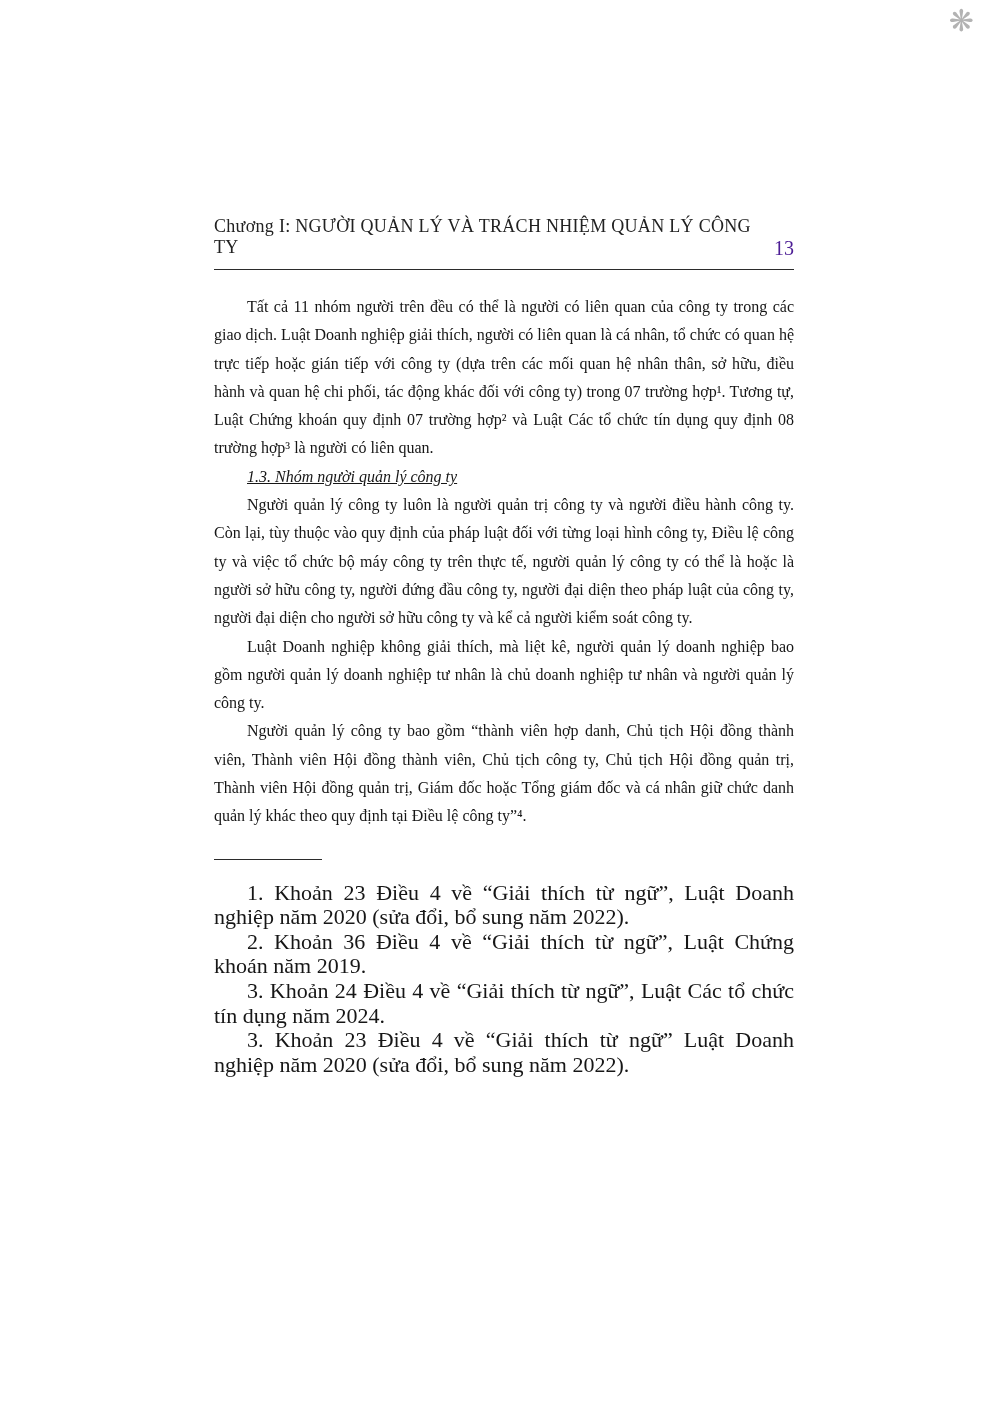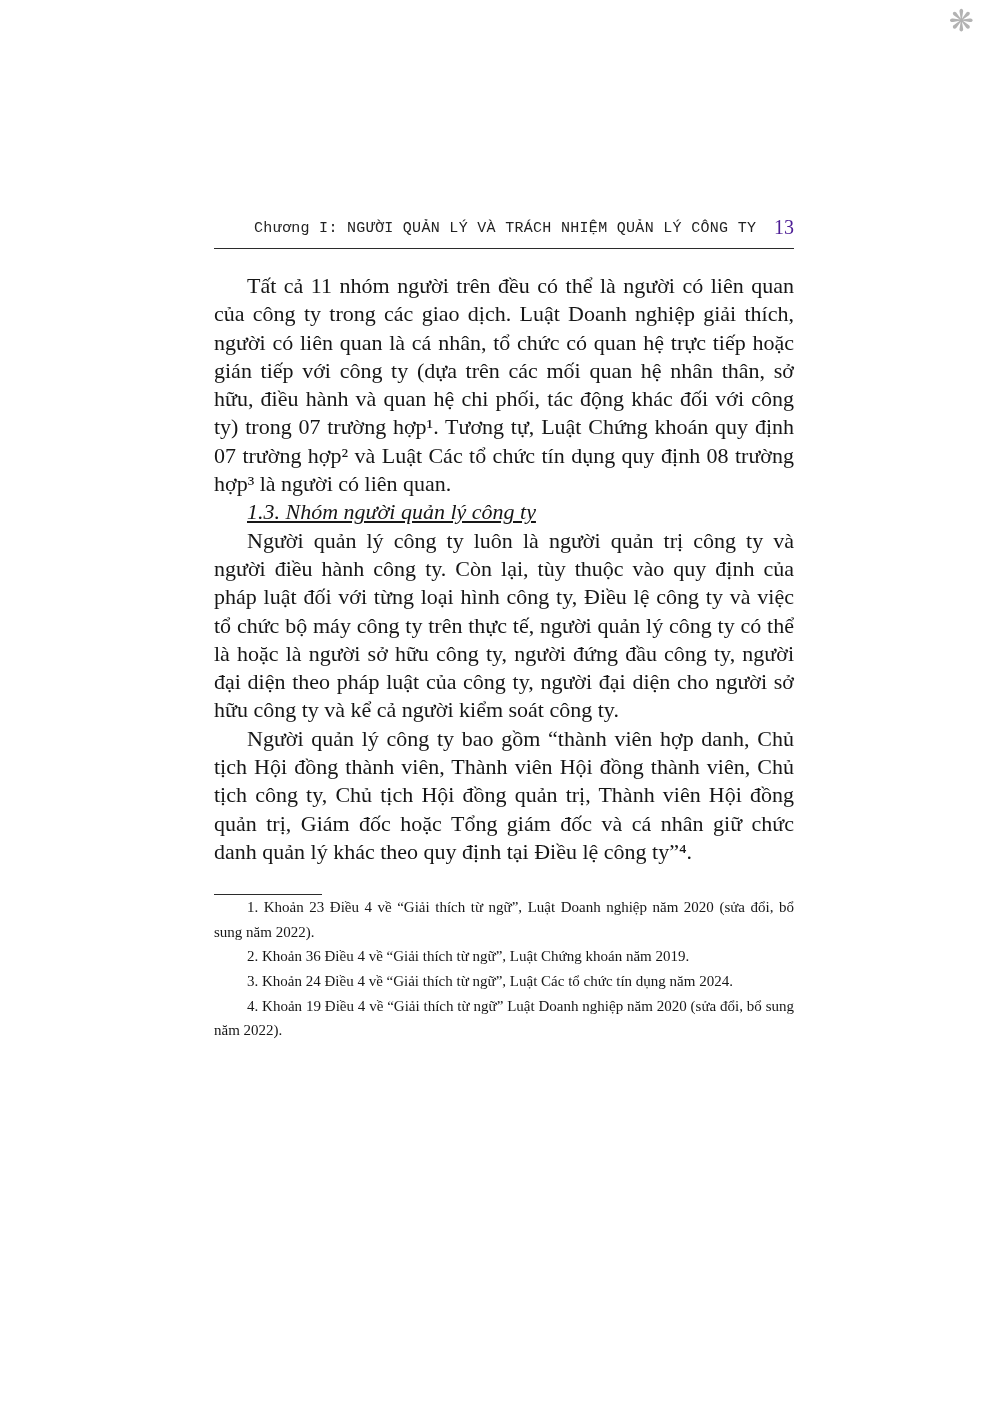--- a/index.html
+++ b/index.html
@@ -29,53 +29,53 @@
   width: 580px;
 }
 .header {
   display: flex;
   justify-content: space-between;
   align-items: flex-end;
   border-bottom: 1.5px solid #2b2b2b;
   padding-bottom: 9px;
 }
 .chapter {
-  font-family: Liberation Mono, monospace;
-  font-size: 15px;
+  font-family: Liberation Serif, serif;
+  font-size: 18px;
   letter-spacing: 0.3px;
   color: #222222;
   padding-bottom: 2px;
-  margin-left: 40px;
 }
 .pagenum {
   font-size: 20px;
   color: #4c1d95;
 }
 .body {
   margin-top: 23px;
-  font-size: 22px;
+  font-size: 16px;
   line-height: 28.3px;
   text-align: justify;
 }
 .body p {
   margin: 0;
   text-indent: 33px;
 }
 .body p.heading {
   font-style: italic;
   text-decoration: underline;
 }
 .footnotes-sep {
   width: 108px;
   height: 0;
   border-top: 1.5px solid #2b2b2b;
   margin: 28px 0 0 0;
 }
 .footnotes {
-  font-size: 15px;
+  margin-top: 21px;
+  font-size: 22px;
   line-height: 24.6px;
   text-align: justify;
 }
 .footnotes p {
   margin: 0;
   text-indent: 33px;
 }
 </style>
 </head>
 <body>
@@ -86,25 +86,26 @@
 
   <div class="header">
     <span class="chapter">Chương I: NGƯỜI QUẢN LÝ VÀ TRÁCH NHIỆM QUẢN LÝ CÔNG TY</span>
     <span class="pagenum">13</span>
   </div>
 
   <div class="body">
     <p>Tất cả 11 nhóm người trên đều có thể là người có liên quan của công ty trong các giao dịch. Luật Doanh nghiệp giải thích, người có liên quan là cá nhân, tổ chức có quan hệ trực tiếp hoặc gián tiếp với công ty (dựa trên các mối quan hệ nhân thân, sở hữu, điều hành và quan hệ chi phối, tác động khác đối với công ty) trong 07 trường hợp¹. Tương tự, Luật Chứng khoán quy định 07 trường hợp² và Luật Các tổ chức tín dụng quy định 08 trường hợp³ là người có liên quan.</p>
     <p class="heading">1.3. Nhóm người quản lý công ty</p>
     <p>Người quản lý công ty luôn là người quản trị công ty và người điều hành công ty. Còn lại, tùy thuộc vào quy định của pháp luật đối với từng loại hình công ty, Điều lệ công ty và việc tổ chức bộ máy công ty trên thực tế, người quản lý công ty có thể là hoặc là người sở hữu công ty, người đứng đầu công ty, người đại diện theo pháp luật của công ty, người đại diện cho người sở hữu công ty và kể cả người kiểm soát công ty.</p>
+    <p>Luật Doanh nghiệp không giải thích, mà liệt kê, người quản lý doanh nghiệp bao gồm người quản lý doanh nghiệp tư nhân là chủ doanh nghiệp tư nhân và người quản lý công ty.</p>
     <p>Người quản lý công ty bao gồm “thành viên hợp danh, Chủ tịch Hội đồng thành viên, Thành viên Hội đồng thành viên, Chủ tịch công ty, Chủ tịch Hội đồng quản trị, Thành viên Hội đồng quản trị, Giám đốc hoặc Tổng giám đốc và cá nhân giữ chức danh quản lý khác theo quy định tại Điều lệ công ty”⁴.</p>
   </div>
 
   <div class="footnotes-sep"></div>
 
   <div class="footnotes">
     <p>1. Khoản 23 Điều 4 về “Giải thích từ ngữ”, Luật Doanh nghiệp năm 2020 (sửa đổi, bổ sung năm 2022).</p>
     <p>2. Khoản 36 Điều 4 về “Giải thích từ ngữ”, Luật Chứng khoán năm 2019.</p>
     <p>3. Khoản 24 Điều 4 về “Giải thích từ ngữ”, Luật Các tổ chức tín dụng năm 2024.</p>
-    <p>4. Khoản 19 Điều 4 về “Giải thích từ ngữ” Luật Doanh nghiệp năm 2020 (sửa đổi, bổ sung năm 2022).</p>
+    <p>3. Khoản 23 Điều 4 về “Giải thích từ ngữ” Luật Doanh nghiệp năm 2020 (sửa đổi, bổ sung năm 2022).</p>
   </div>
 
 </div>
 
 </body></html>

